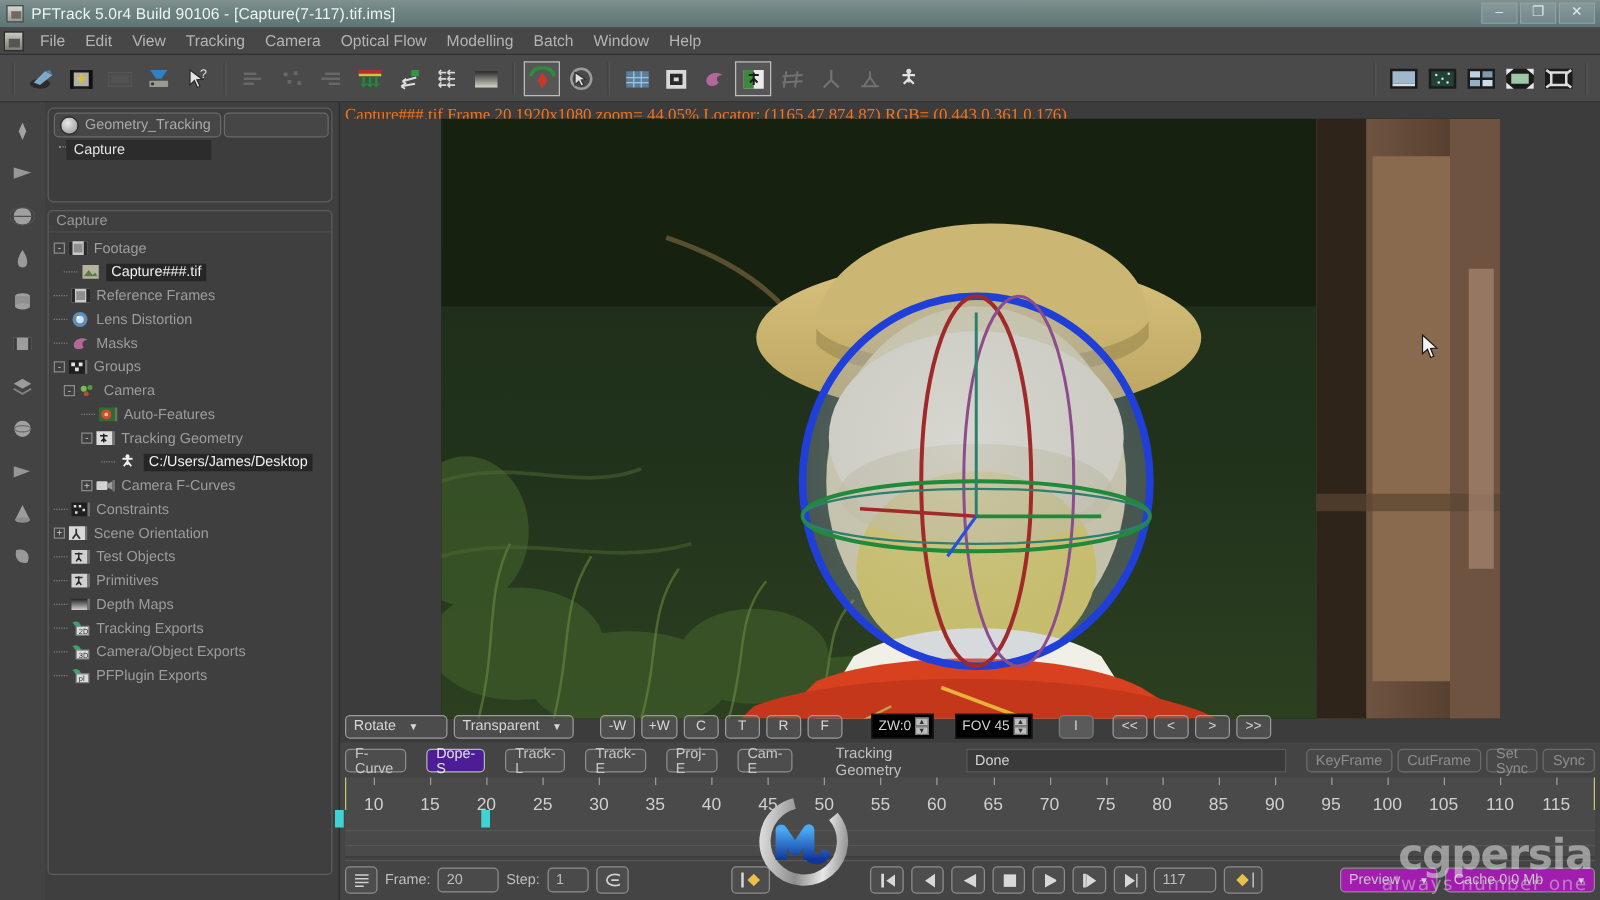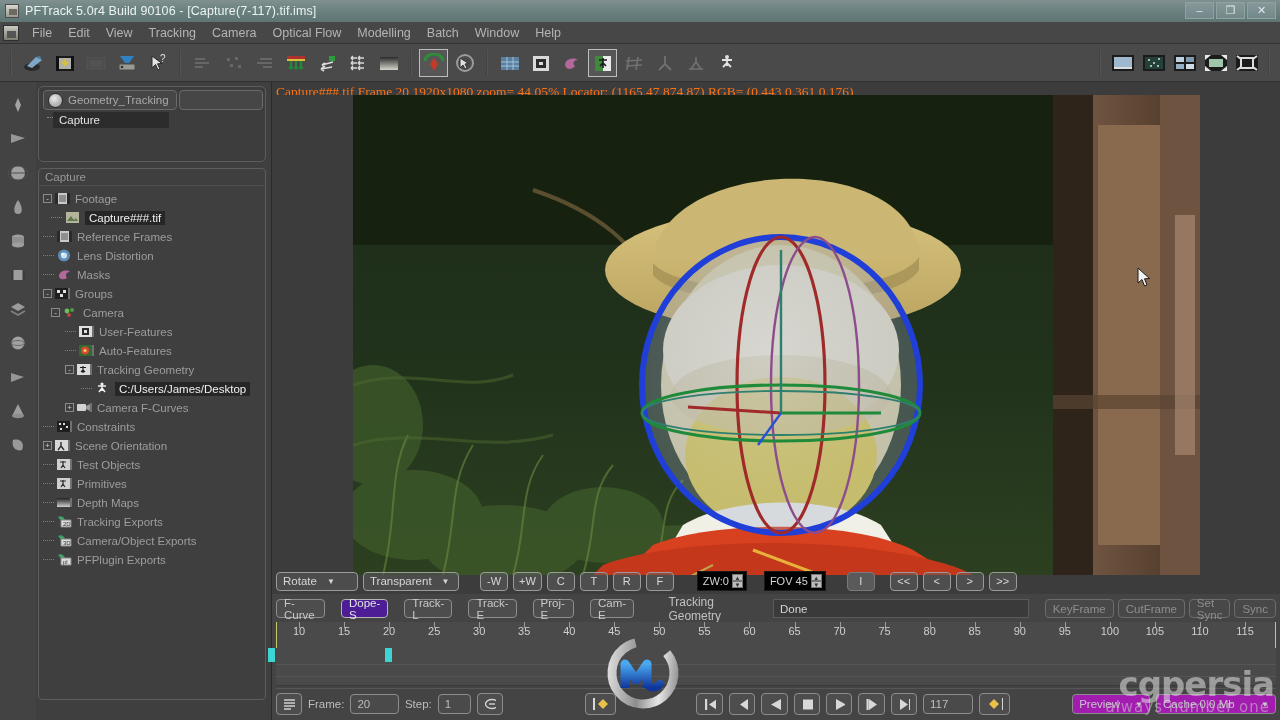--- a/index.html
+++ b/index.html
@@ -166,21 +166,21 @@
     margin-left:8px; width:320px; height:19px; background:#3a3a3a; border:1px solid #5a5a5a;
     color:#d3d3d3; font-size:11.5px; display:flex; align-items:center; padding-left:6px;
   }
   .tl-right{ margin-left:auto; display:flex; gap:4px; }
 
   .ruler{
     position:absolute; left:4px; top:28px; width:1000px; height:26px;
     background:#4a4a4a; border-left:1px solid #c8c86a; border-right:1px solid #c8c86a;
   }
   .ruler .tick{ position:absolute; top:0; width:1px; height:6px; background:#9c9c9c;}
-  .ruler .tlab{ position:absolute; top:3px; font-size:11px; color:#cfcfcf; transform:translateX(-50%);}
+  .ruler .tlab{ position:absolute; top:13px; font-size:14px; color:#cfcfcf; transform:translateX(-50%);}
   .track{
     position:absolute; left:4px; top:54px; width:1000px; height:38px; background:#4a4a4a;
     border-bottom:1px solid #3a3a3a;
   }
   .trk-line{position:absolute;left:0;right:0;height:1px;background:#565656;}
   .key{ position:absolute; top:0; width:7px; height:14px; background:#3fd4d4; }
 
   .tl-row3{ position:absolute; left:4px; bottom:4px; height:24px; right:4px; display:flex; align-items:center; gap:6px;}
   .rb{
     height:22px; min-width:26px; border:1px solid #8d8d8d; border-radius:4px; background:#4d4d4d;
@@ -623,30 +623,20 @@
             <span class="lbl">Groups</span>
           </div>
           <div class="trow ind1">
             <span class="exp">-</span>
             <span class="ic"><svg width="15" height="13">
                 <circle cx="4" cy="5" r="2.4" fill="#6fbf5a"></circle>
                 <circle cx="9" cy="4" r="2" fill="#4e9c3e"></circle>
                 <circle cx="6" cy="9" r="2" fill="#b44a3a"></circle>
               </svg></span>
             <span class="lbl">Camera</span>
-          </div>
-          <div class="trow ind2">
-            <span class="dots"></span>
-            <span class="ic"><svg width="15" height="13">
-                <rect x="0" y="1" width="13" height="11" fill="#e0e0e0"></rect>
-                <rect x="3" y="3" width="7" height="7" fill="#2a2a2a"></rect>
-                <rect x="5" y="5" width="3" height="3" fill="#e0e0e0"></rect>
-                <rect x="13" y="1" width="2" height="11" fill="#707070"></rect>
-              </svg></span>
-            <span class="lbl">User-Features</span>
           </div>
           <div class="trow ind2">
             <span class="dots"></span>
             <span class="ic"><svg width="15" height="13">
                 <rect x="0" y="1" width="13" height="11" fill="#2e6d2e"></rect>
                 <circle cx="6" cy="6.5" r="4" fill="#d8463a"></circle>
                 <circle cx="6" cy="6.5" r="1.5" fill="#f0d060"></circle>
                 <rect x="13" y="1" width="2" height="11" fill="#707070"></rect>
               </svg></span>
             <span class="lbl">Auto-Features</span>

